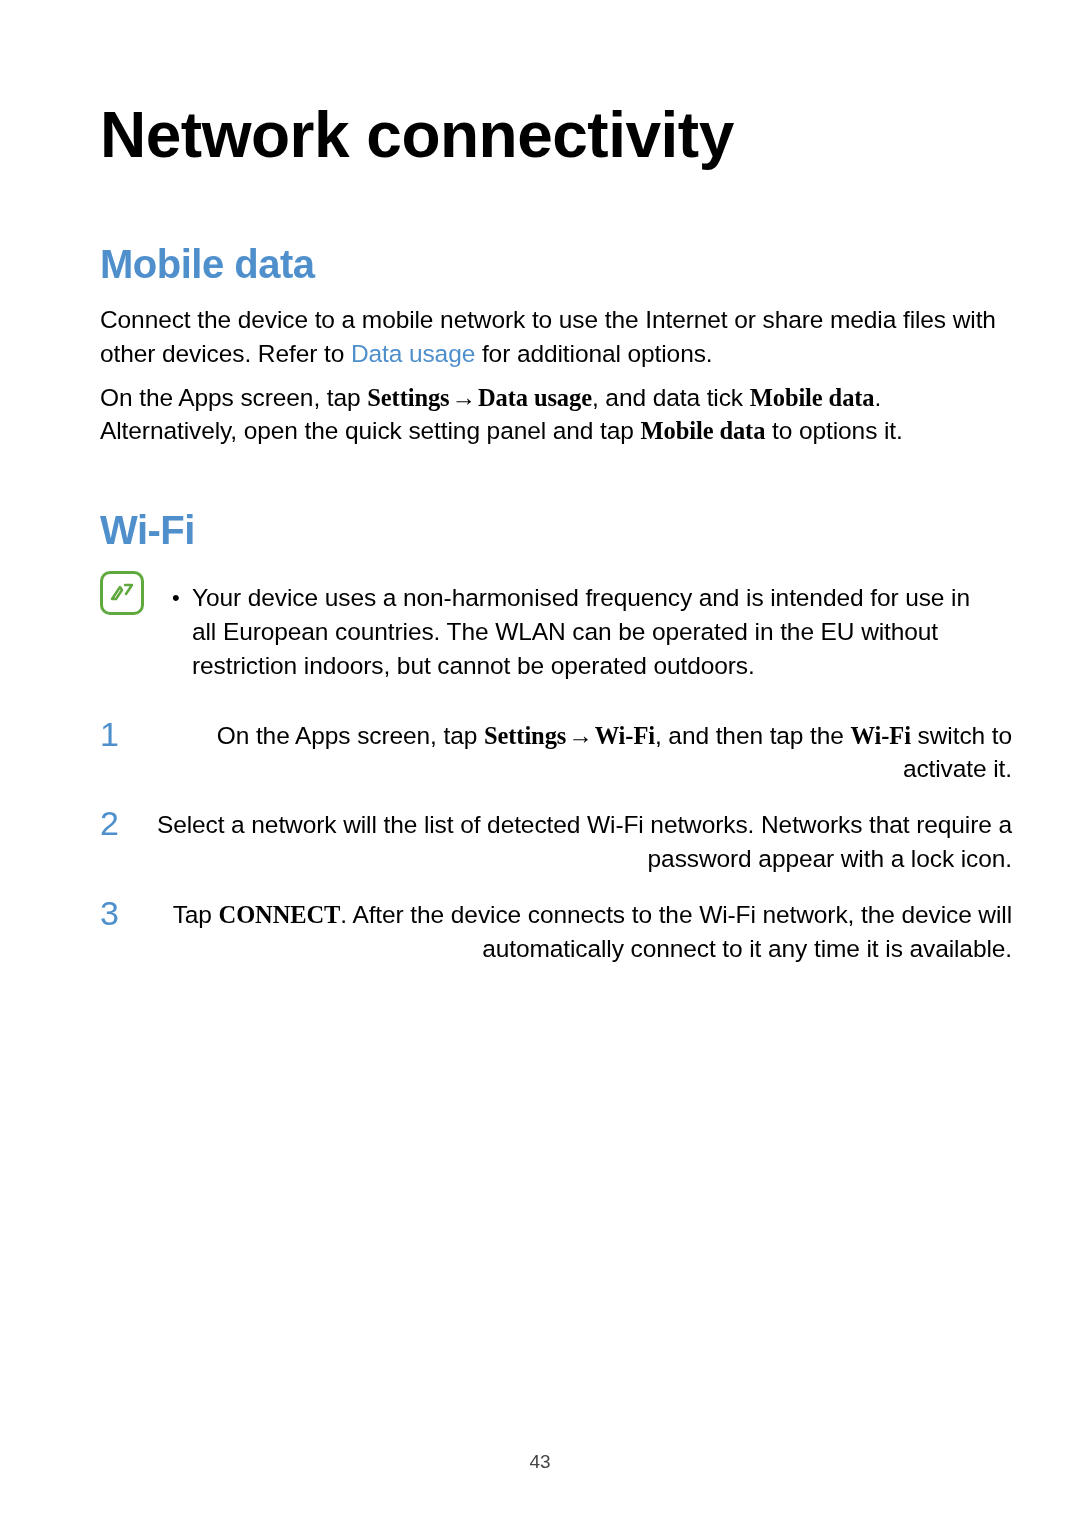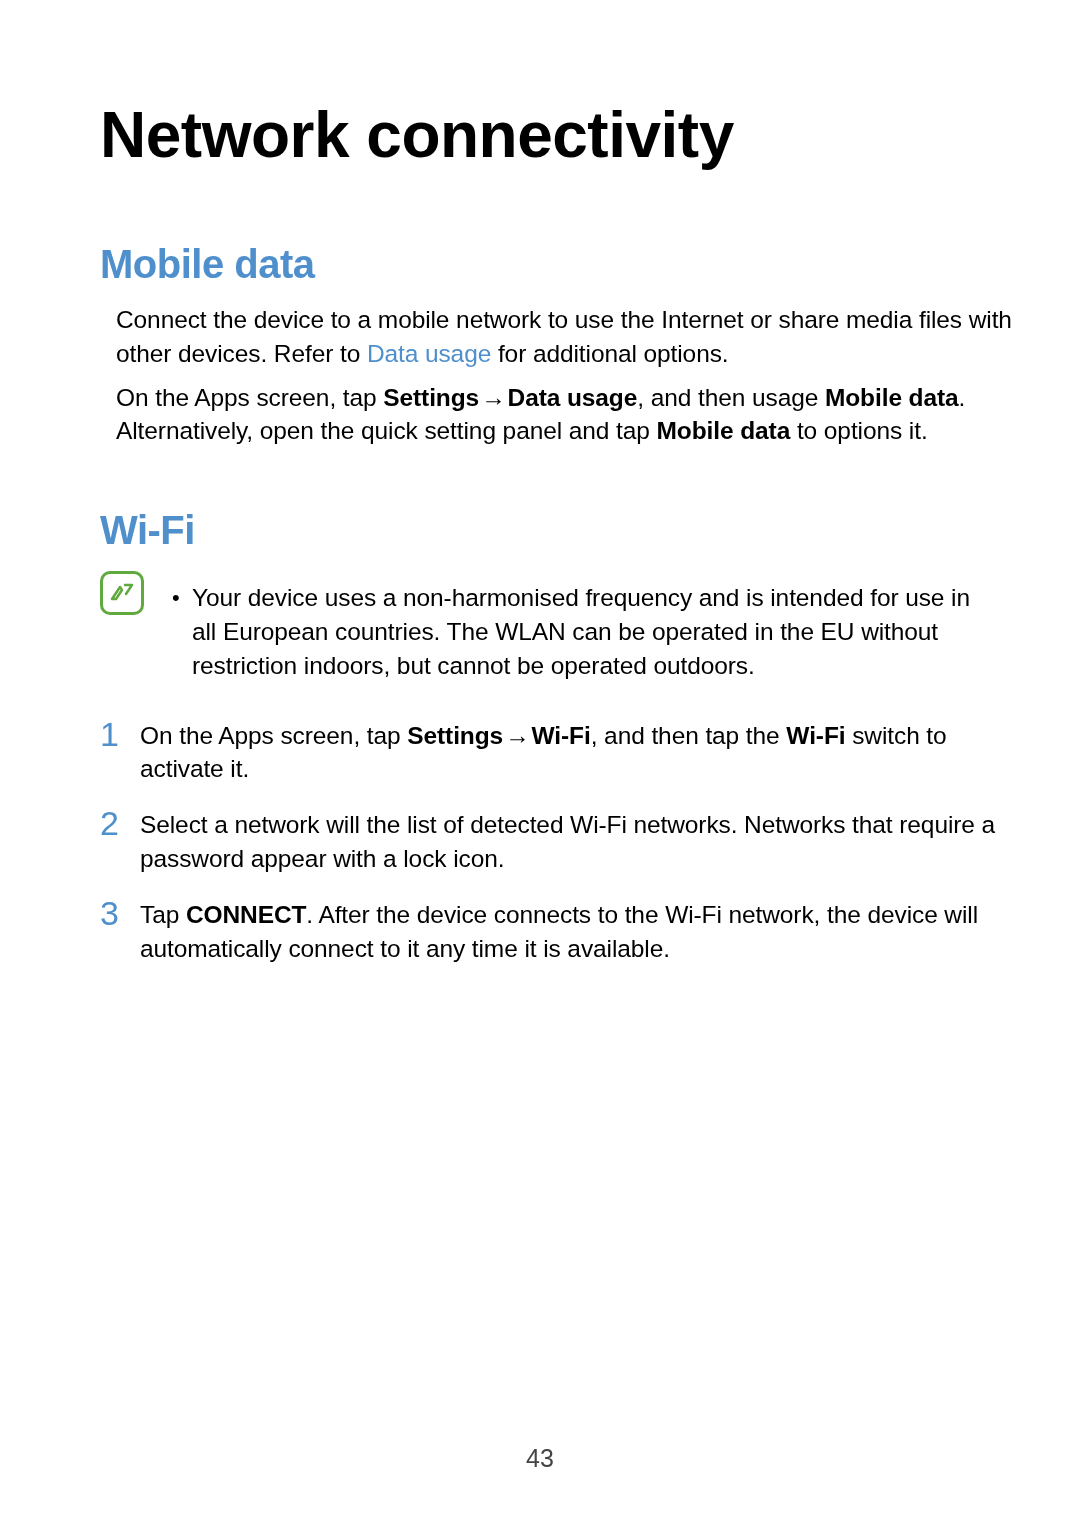--- a/index.html
+++ b/index.html
@@ -32,28 +32,29 @@
     font-weight: 700;
     margin: 0 0 16px 0;
     letter-spacing: -0.5px;
   }
   h2.section-heading.mt {
     margin-top: 60px;
   }
   p.body-text {
     font-size: 24.5px;
     line-height: 1.38;
-    margin: 0 0 10px 16px;
+    margin: 0 0 10px 0;
     letter-spacing: -0.1px;
   }
   .link {
     color: #4e8fcc;
   }
   .bold {
     font-weight: 700;
+    font-family: Liberation Serif, serif;
   }
   .arrow {
     display: inline-block;
     padding: 0 2px;
   }
   
   .note-row {
     display: flex;
     align-items: flex-start;
     margin-top: 14px;
@@ -96,20 +97,21 @@
     left: 4px;
     top: 0;
     font-size: 22px;
     line-height: 1.5;
   }
   ol.steps {
     list-style: none;
     padding: 0;
     margin: 14px 0 0 0;
     counter-reset: step;
+    text-align: right;
   }
   ol.steps > li {
     position: relative;
     counter-increment: step;
     padding-left: 40px;
     font-size: 24.5px;
     line-height: 1.38;
     margin-bottom: 22px;
     letter-spacing: -0.1px;
   }
@@ -122,39 +124,39 @@
     font-weight: 400;
     font-family: "Segoe UI", Arial, sans-serif;
     color: #4e8fcc;
   }
   .page-number {
     position: absolute;
     bottom: 54px;
     left: 0;
     width: 100%;
     text-align: center;
-    font-size: 25px;
+    font-size: 19px;
     color: #444;
   }
 </style>
 </head>
 <body>
 
 <div class="page">
 
   <h1 class="page-title">Network connectivity</h1>
 
   <h2 class="section-heading">Mobile data</h2>
 
   <p class="body-text">
     <span>Connect the device to a mobile network to use the Internet or share media files with other devices. Refer to </span><span class="link">Data usage</span><span> for additional options.</span>
   </p>
 
   <p class="body-text">
-    <span>On the Apps screen, tap </span><span class="bold">Settings</span><span class="arrow"> → </span><span class="bold">Data usage</span><span>, and then usage </span><span class="bold">Mobile data</span><span>. Alternatively, open the quick setting panel and tap </span><span class="bold">Mobile data</span><span> to options it.</span>
+    <span>On the Apps screen, tap </span><span class="bold">Settings</span><span class="arrow"> → </span><span class="bold">Data usage</span><span>, and data tick </span><span class="bold">Mobile data</span><span>. Alternatively, open the quick setting panel and tap </span><span class="bold">Mobile data</span><span> to options it.</span>
   </p>
 
   <h2 class="section-heading mt">Wi-Fi</h2>
 
 
   <div class="note-row">
     <div class="note-icon-col">
       <div class="note-icon">
         <svg width="28" height="28" viewBox="0 0 28 28">
           <path d="M4 20 L12 8 L14 11 L8 20 Z" fill="none" stroke="#5fa93e" stroke-width="2.5" stroke-linejoin="round" stroke-linecap="round"></path>

